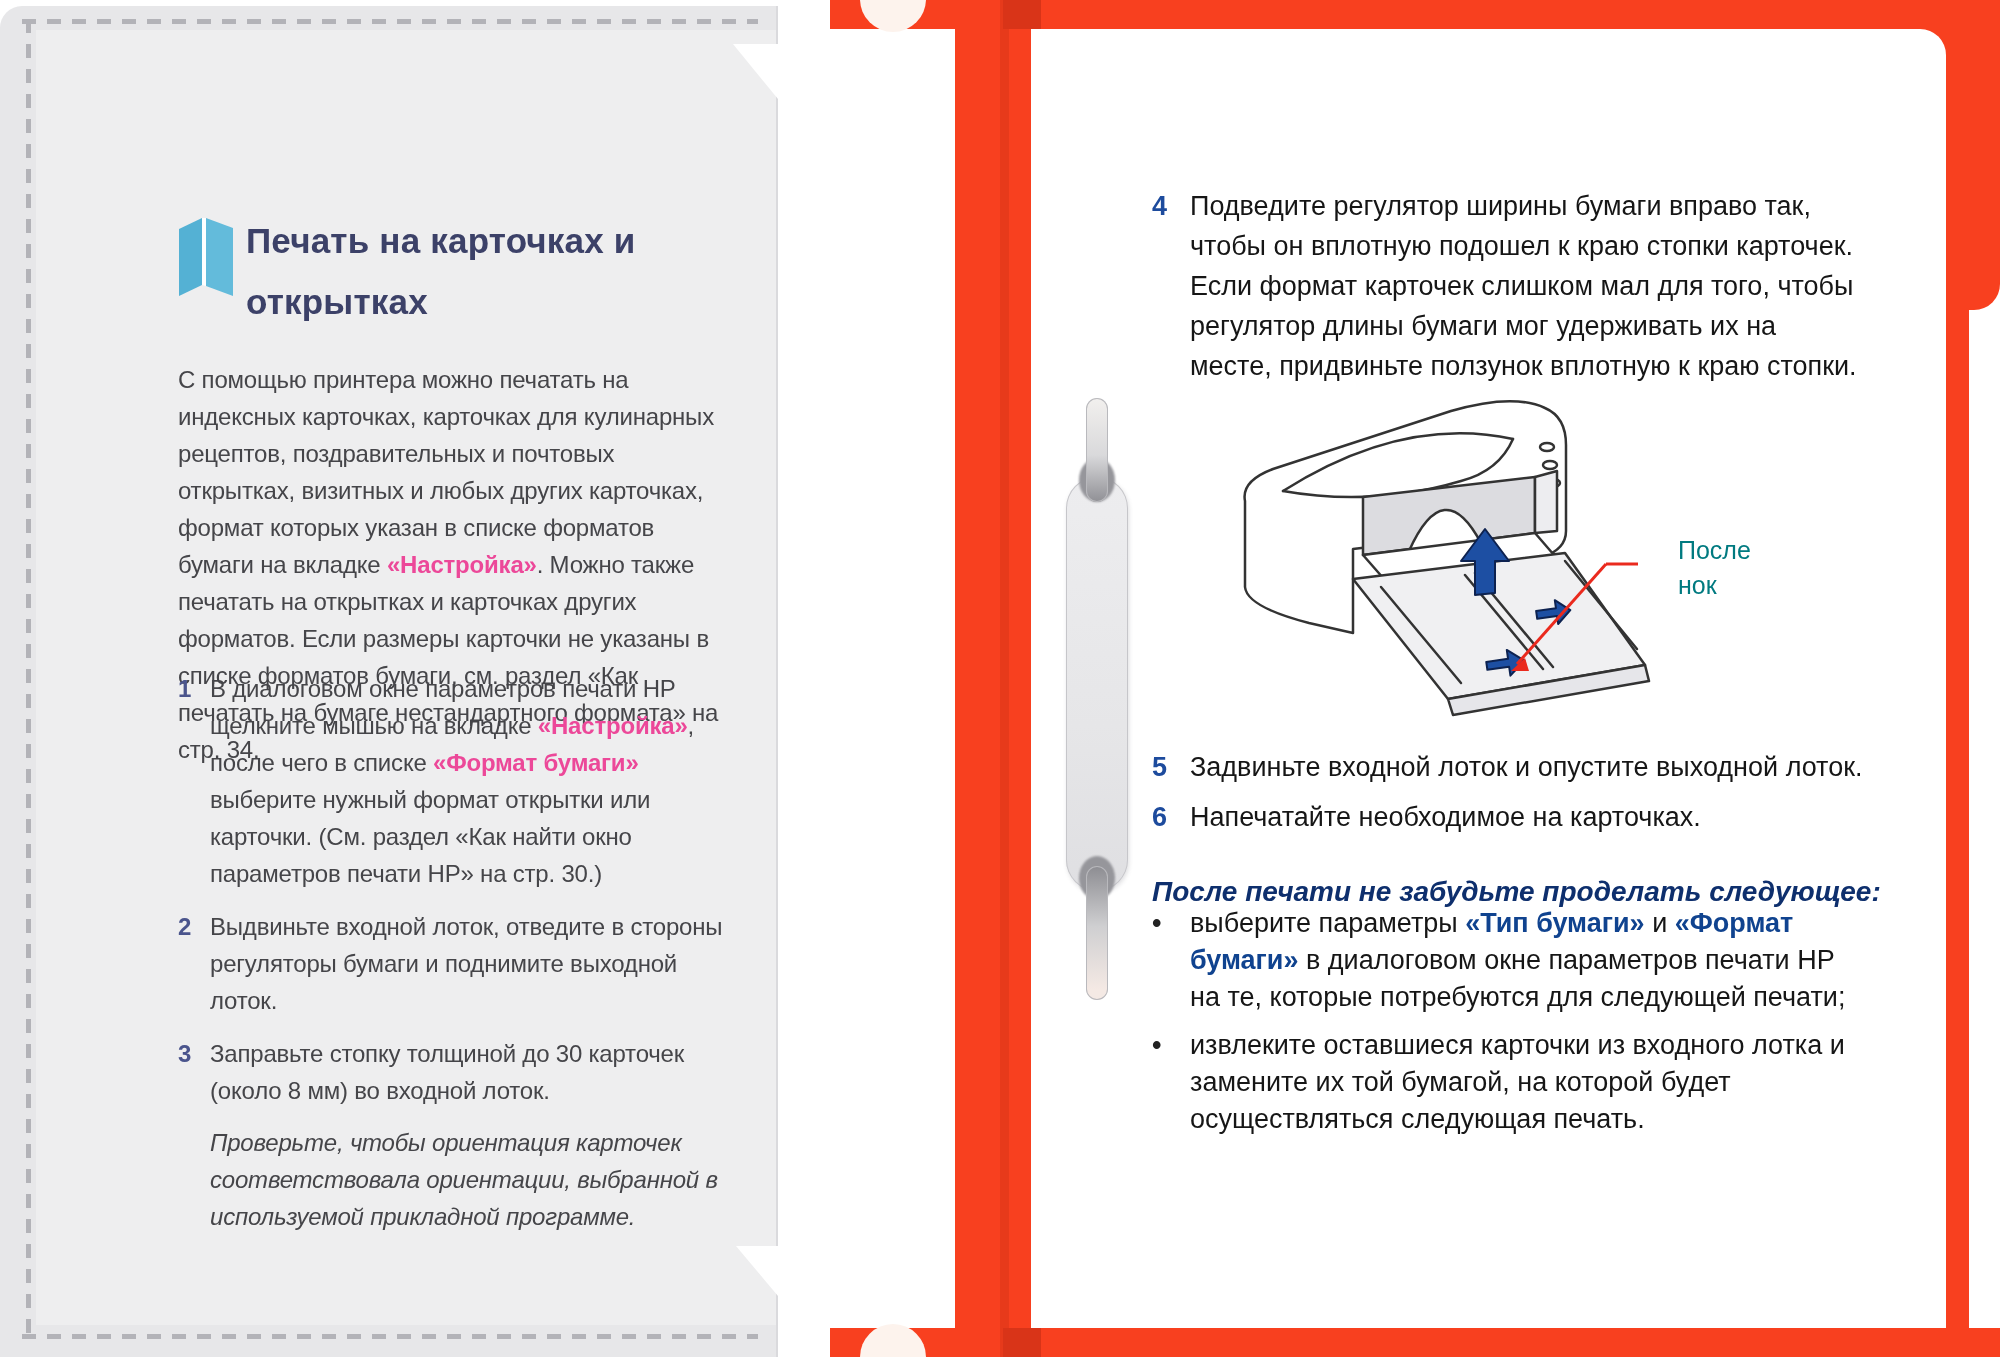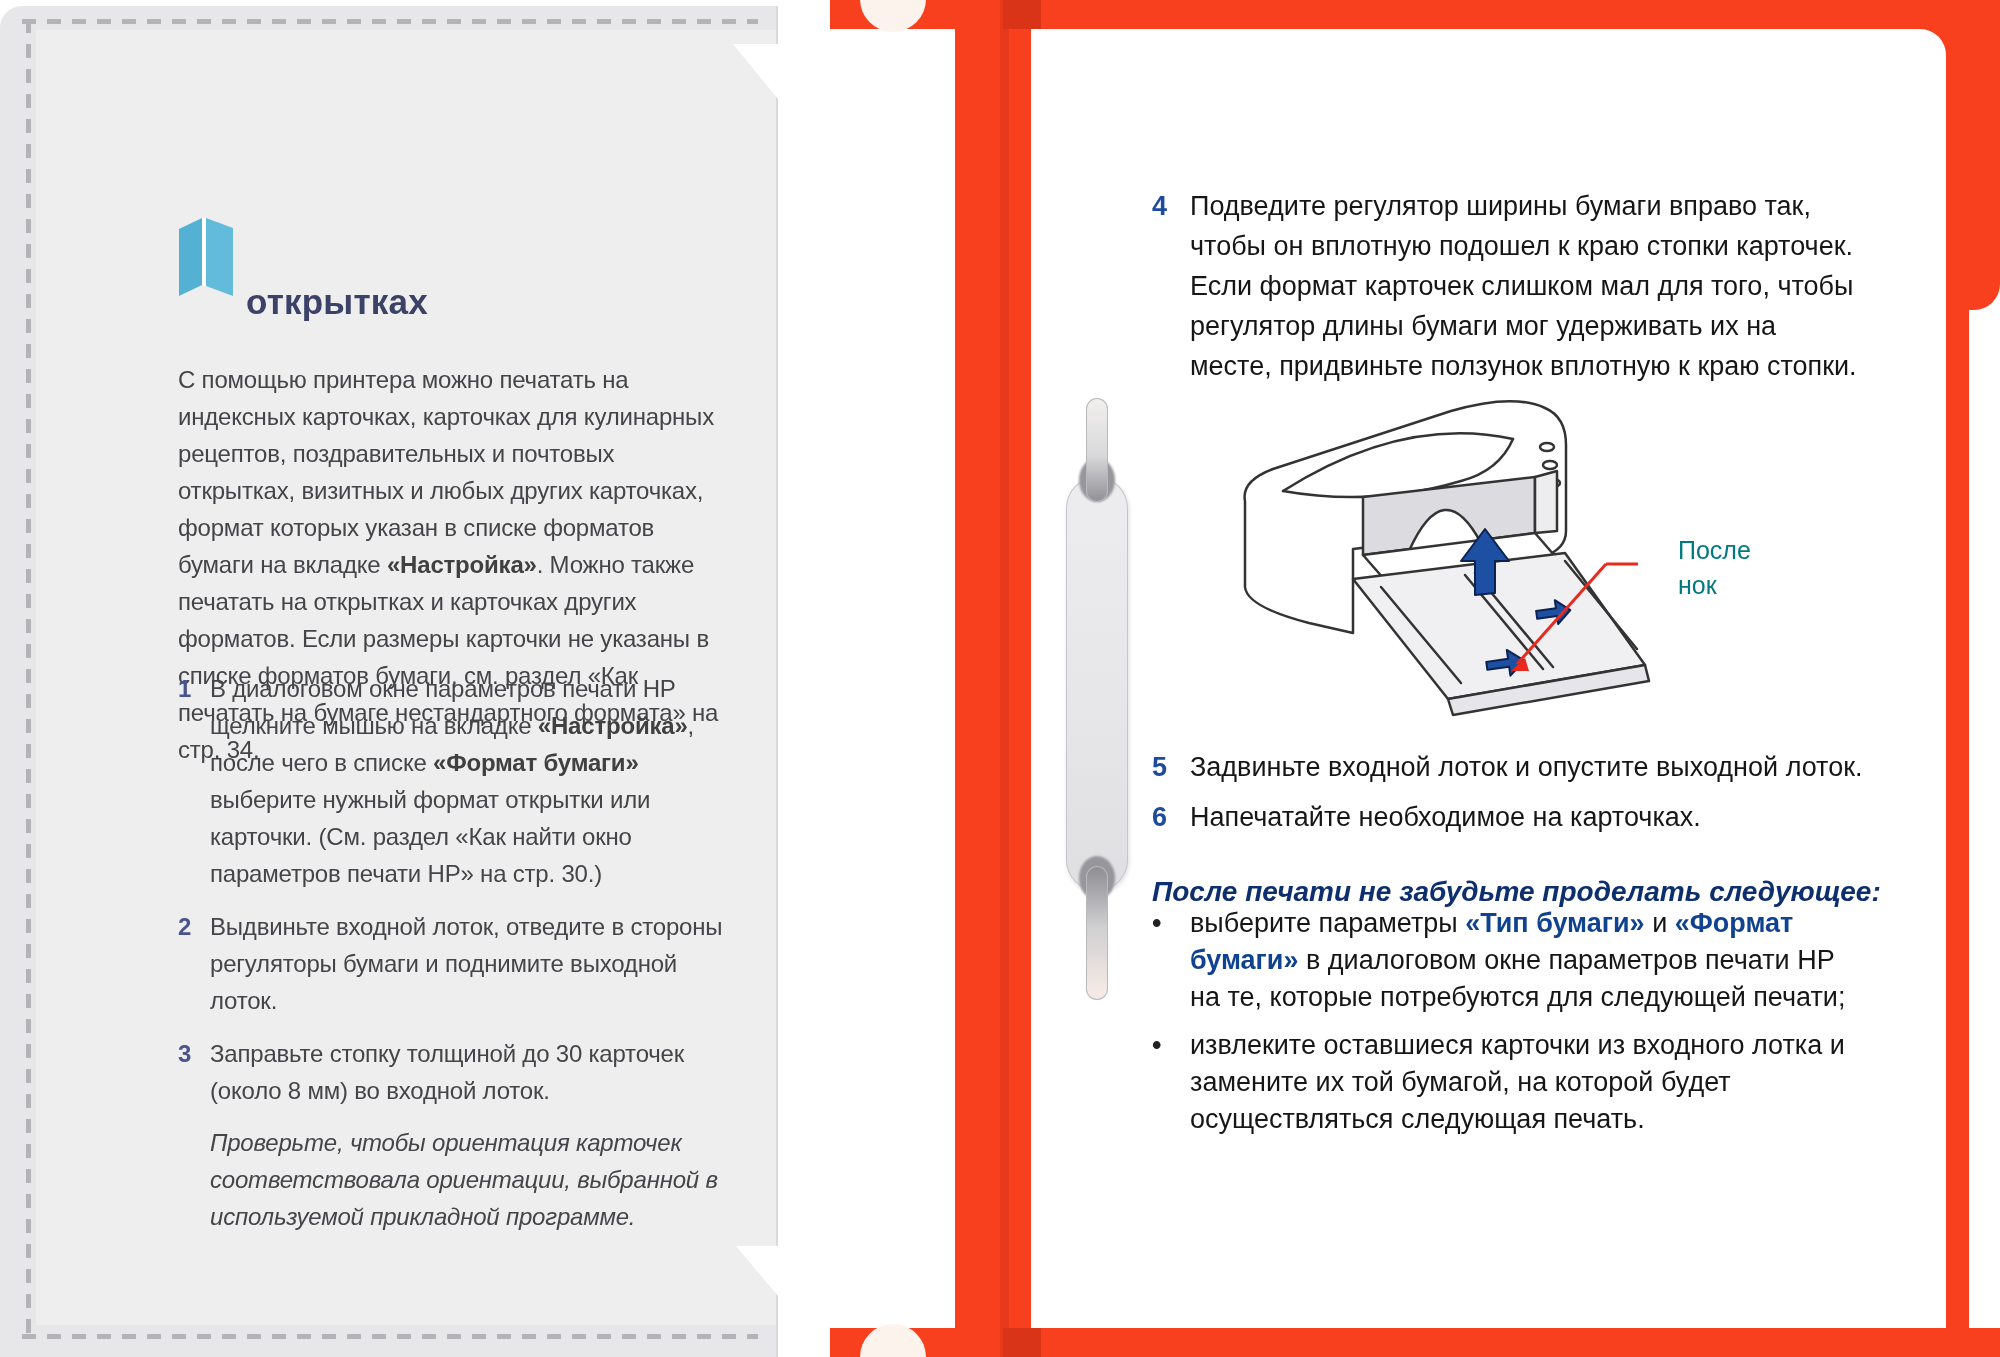--- a/index.html
+++ b/index.html
@@ -62,21 +62,21 @@
   .lp-icon{left:176px;top:215px;width:60px;height:82px;z-index:6;}
   .lp-title{left:246px;top:210px;width:480px;font-size:35px;line-height:61px;
      font-weight:bold;color:#3c4168;letter-spacing:.2px;z-index:6;}
   .lp-body{color:#454549;font-size:24px;line-height:37px;letter-spacing:-.2px;z-index:6;}
   .lp-intro{left:178px;top:337px;width:552px;}
   .lp-steps{left:178px;top:670px;width:568px;}
   .step-row{display:flex;}
   .step-row + .step-row{margin-top:16px;}
   .n-col{flex:none;width:32px;font-weight:bold;}
   .lp-num{color:#4a548c;}
-  .b-left{color:#404040;font-weight:bold;}
+  .b-left{color:#ec4899;font-weight:bold;}
   .extra-par{margin-top:15px;font-style:italic;}
 
   
   .rp-body{color:#161616;font-size:27px;z-index:6;}
   .rp-step4{left:1152px;top:186px;width:712px;line-height:40px;}
   .rp-steps56{left:1152px;top:748px;width:724px;line-height:38px;}
   .rp-steps56 .step-row + .step-row{margin-top:12px;}
   .rp-num{color:#1d4b9d;}
   .n-col-r{flex:none;width:38px;font-weight:bold;}
   .b-right{color:#10438f;font-weight:bold;}
@@ -116,21 +116,21 @@
 
   <div class="abs white-page"></div>
 
   <svg class="abs lp-icon" viewBox="0 0 60 82">
     <polygon points="3,14 26,3 26,70 3,81" fill="#54b1d4"></polygon>
     <polygon points="30,3 57,13 57,81 30,71" fill="#63bbdb"></polygon>
     <polygon points="26,3 30,3 30,71 26,70" fill="#ffffff"></polygon>
   </svg>
 
   <div class="abs lp-title">
-    <br>
+    <span>Печать на карточках и</span><br>
     <span>открытках</span>
   </div>
 
   <p class="abs lp-body lp-intro"><span>С помощью принтера можно печатать на индексных карточках, карточках для кулинарных рецептов, поздравительных и почтовых открытках, визитных и любых других карточках, формат которых указан в списке форматов бумаги на вкладке </span><span class="b-left">«Настройка»</span><span>. Можно также печатать на открытках и карточках других форматов. Если размеры карточки не указаны в списке форматов бумаги, см. раздел «Как печатать на бумаге нестандартного формата» на стр. 34.</span></p>
 
   <div class="abs lp-body lp-steps">
     <div class="step-row">
       <span class="n-col lp-num">1</span>
       <span><span>В диалоговом окне параметров печати HP щелкните мышью на вкладке </span><span class="b-left">«Настройка»</span><span>, после чего в списке </span><span class="b-left">«Формат бумаги»</span><span> выберите нужный формат открытки или карточки. (См. раздел «Как найти окно параметров печати HP» на стр. 30.)</span></span>
     </div>

